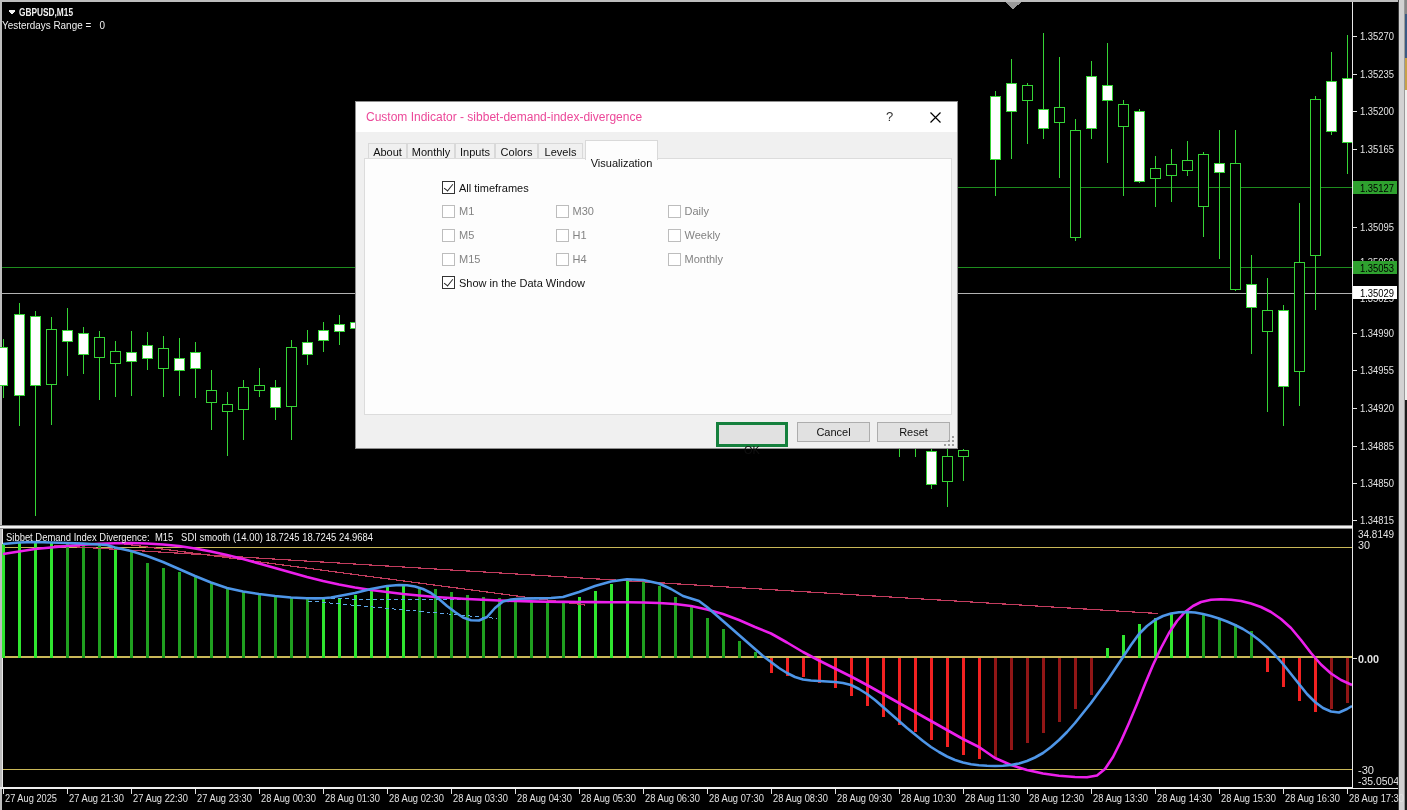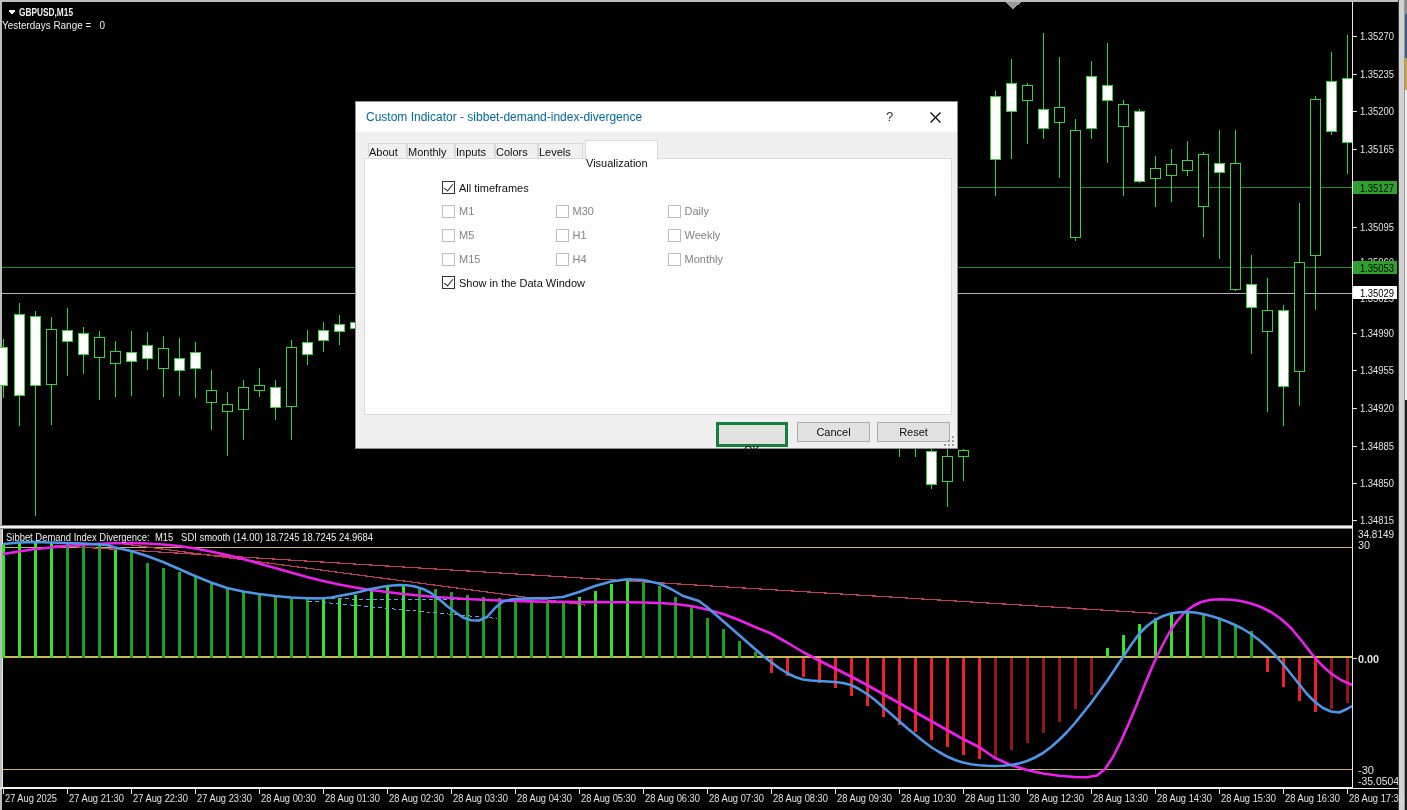--- a/index.html
+++ b/index.html
@@ -1,21 +1,21 @@
 <!DOCTYPE html>
 <html><head><meta charset="utf-8"><style>
 html,body{margin:0;padding:0;background:#000;width:1407px;height:810px;overflow:hidden}
 *{box-sizing:border-box}
 #stage{position:relative;width:1407px;height:810px;font-family:"Liberation Sans",sans-serif}
 .dlg{position:absolute;left:355px;top:101px;width:603px;height:348px;background:#f0f0f0;border:1px solid #8f8f8f;font-size:12px;color:#000}
 .title{position:absolute;left:0;top:0;width:100%;height:30px;background:#fff}
-.title span{position:absolute;left:10px;top:8px;font-size:12px;color:#0369a1;white-space:pre}
+.title span{position:absolute;left:10px;top:8px;font-size:12px;color:#ec4899;white-space:pre}
 .hbtn{position:absolute;top:7px;font-size:13px;color:#333}
 .tabs{position:absolute;left:11px;top:38px;height:19px}
-.tab{position:absolute;top:3px;height:16px;background:#f0f0f0;border:1px solid #d9d9d9;border-bottom:none;text-align:left;font-size:11px;padding-top:2px;color:#111}
+.tab{position:absolute;top:3px;height:16px;background:#f0f0f0;border:1px solid #d9d9d9;border-bottom:none;text-align:center;font-size:11px;padding-top:2px;color:#111}
 .tab.act{top:0;height:20px;background:#fdfdfd;z-index:3;padding-top:16px}
 .page{position:absolute;left:8px;top:56px;width:588px;height:257px;background:#fdfdfd;border:1px solid #dcdcdc}
 .cb{position:absolute;width:13px;height:13px;background:#fff;border:1px solid #333}
 .cb.dis{border:1px solid #bdbdbd}
 .cb.chk:after{content:"";position:absolute;left:3px;top:0px;width:4px;height:8px;border:solid #222;border-width:0 1.6px 1.6px 0;transform:rotate(38deg)}
 .lbl{position:absolute;font-size:11px;padding-top:1.5px;color:#111;white-space:nowrap}
 .lbl.dis{color:#838383}
 .btn{position:absolute;top:320px;height:20px;background:#e1e1e1;border:1px solid #adadad;text-align:center;font-size:11px;padding-top:3px;color:#111}
 .btn.def{border:3px solid #15803d;padding-top:19px}
 .grip{position:absolute;right:3px;bottom:2px;width:10px;height:10px}

